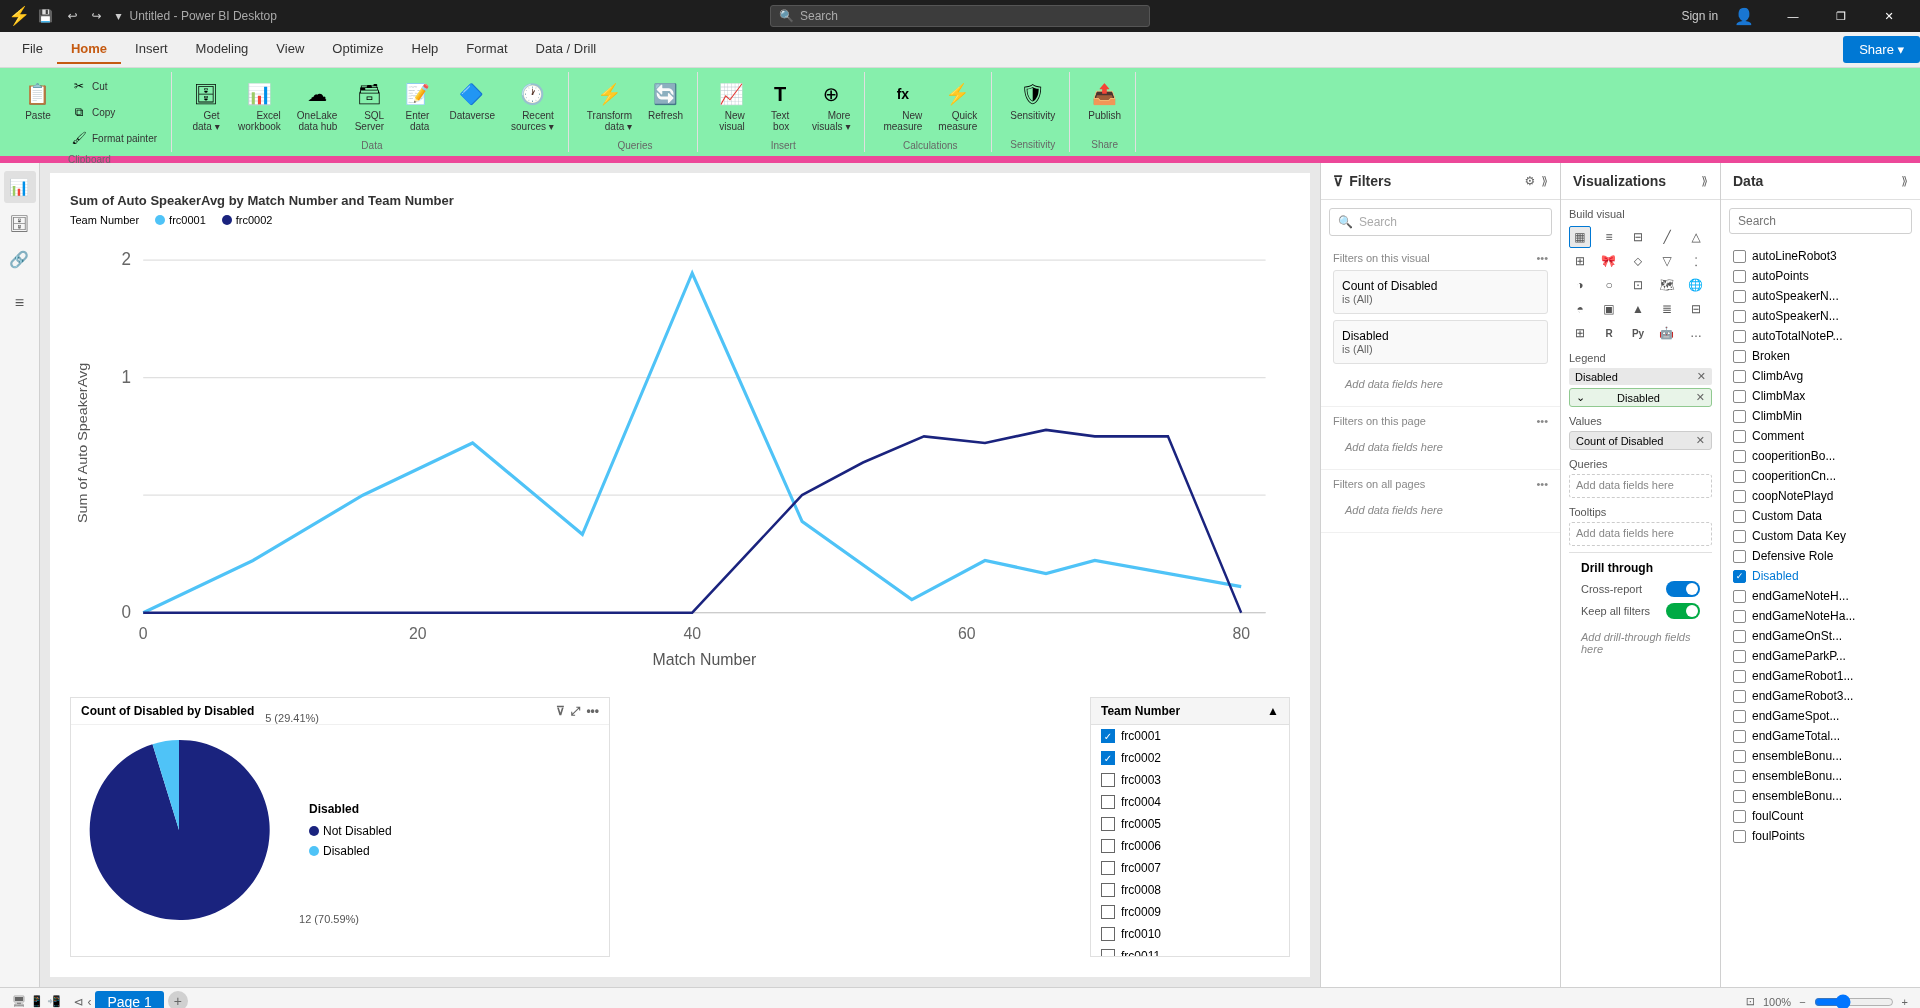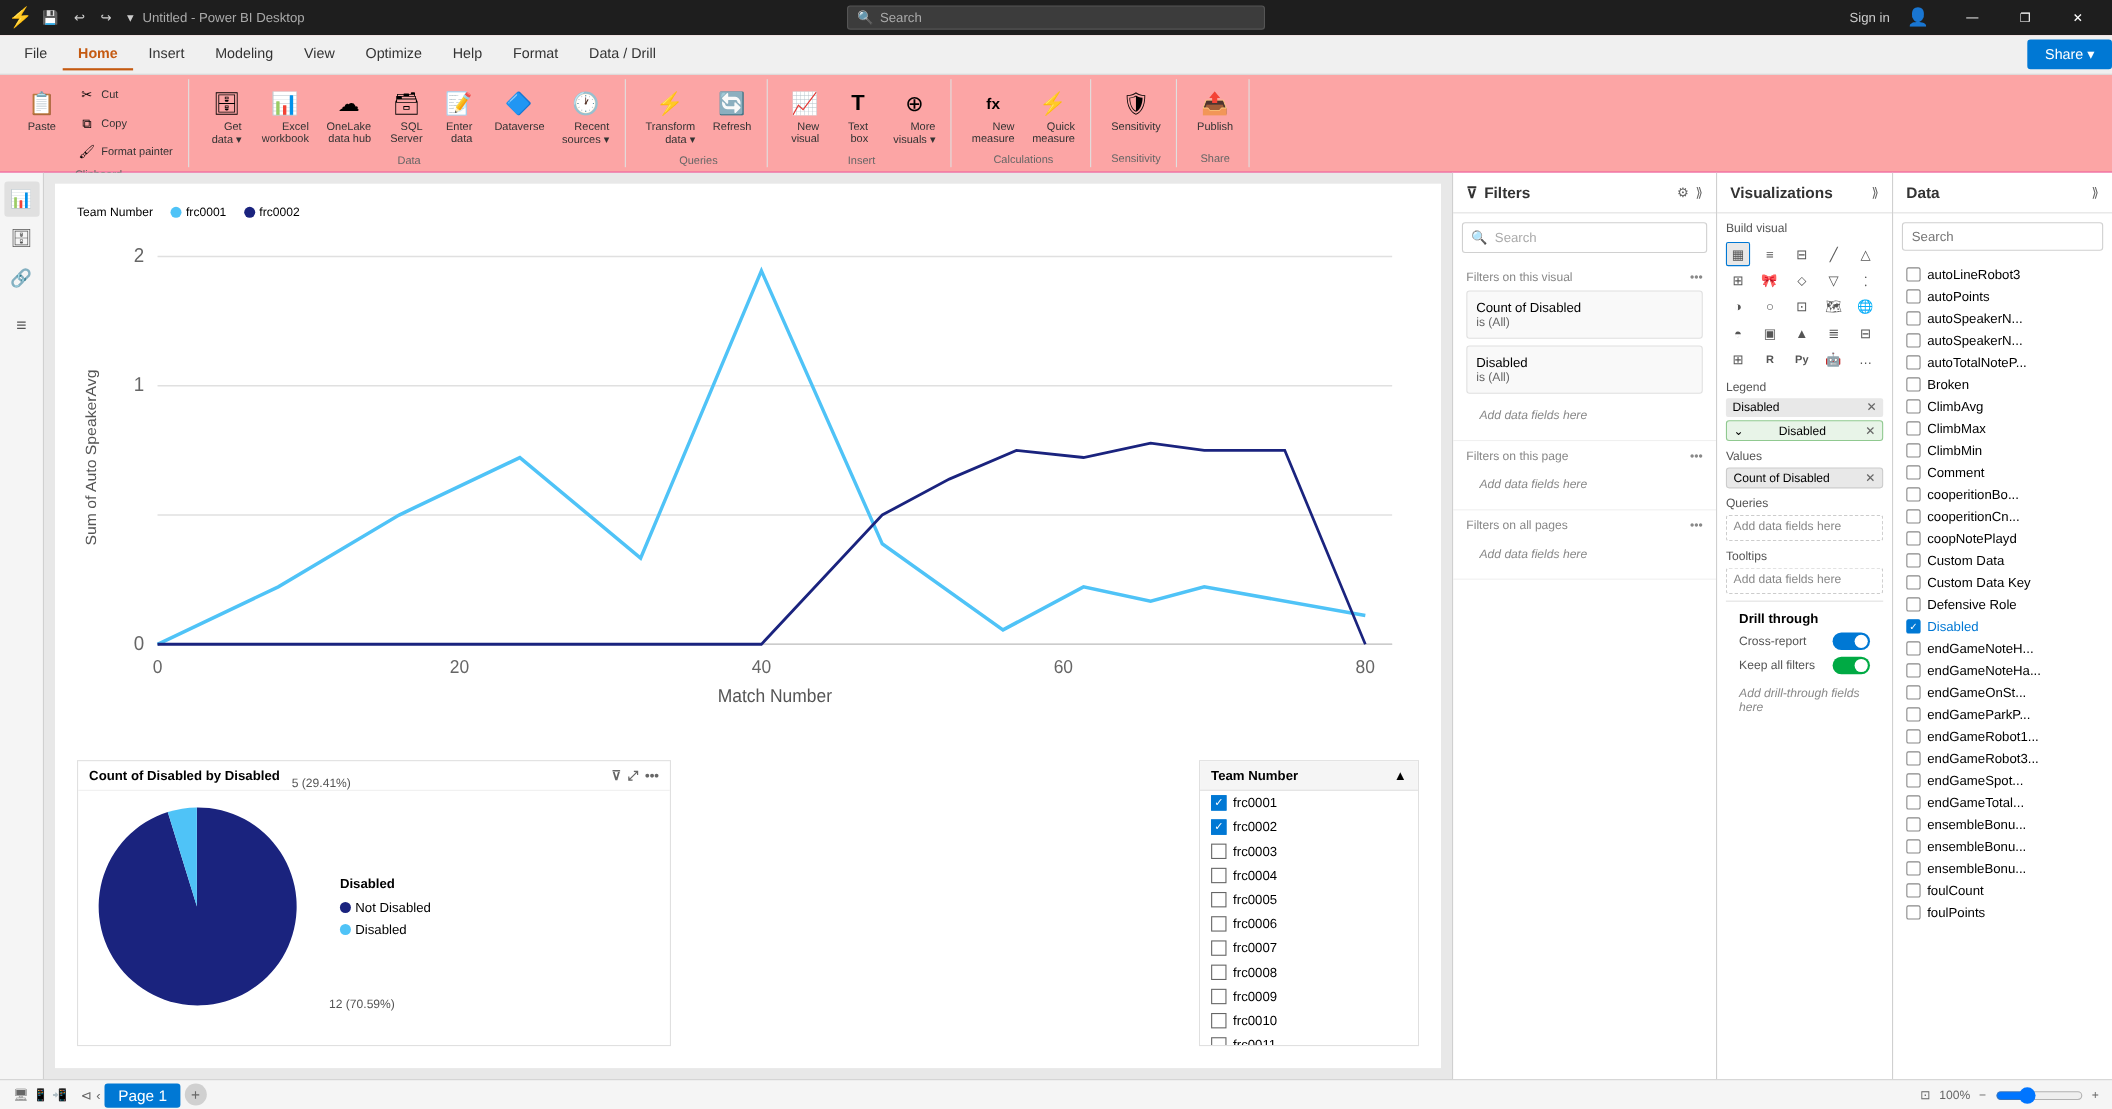--- a/index.html
+++ b/index.html
@@ -17,21 +17,21 @@
     }
     .title-bar-left { display: flex; align-items: center; gap: 8px; }
     .title-bar-icons { display: flex; gap: 6px; }
     .title-bar-center { position: absolute; left: 50%; transform: translateX(-50%); display: flex; align-items: center; }
     .title-search { background: #3c3c3c; border: 1px solid #555; border-radius: 3px; width: 380px; height: 22px; display: flex; align-items: center; padding: 0 8px; gap: 6px; color: #ccc; font-size: 12px; }
     .title-bar-right { display: flex; align-items: center; gap: 16px; margin-left: auto; }
     .window-controls { display: flex; gap: 2px; }
     .wc-btn { width: 46px; height: 32px; display: flex; align-items: center; justify-content: center; color: #fff; font-size: 11px; cursor: pointer; }
 
     
-    .ribbon { background: #fca5a5; border-bottom: 1px solid #ec4899; }
+    .ribbon { background: #86efac; border-bottom: 7px solid #ec4899; }
     .ribbon-tabs { display: flex; align-items: center; height: 36px; padding: 0 0 0 8px; background: #f0f0f0; border-bottom: 1px solid #d9d9d9; }
     .ribbon-tab { padding: 6px 14px; font-size: 13px; cursor: pointer; color: #333; border-bottom: 2px solid transparent; }
     .ribbon-tab.active { color: #c55a11; border-bottom: 2px solid #c55a11; font-weight: 600; }
     .ribbon-content { display: flex; align-items: stretch; padding: 4px 8px; height: 88px; gap: 4px; }
     .ribbon-group { display: flex; flex-direction: column; align-items: center; border-right: 1px solid #e0e0e0; padding: 2px 8px; min-width: 60px; }
     .ribbon-group-label { font-size: 10px; color: #666; margin-top: auto; padding-top: 4px; }
     .ribbon-group-items { display: flex; align-items: flex-start; gap: 4px; flex: 1; }
     .ribbon-btn { display: flex; flex-direction: column; align-items: center; padding: 4px 6px; cursor: pointer; border-radius: 3px; min-width: 40px; }
     .ribbon-btn-icon { width: 32px; height: 32px; display: flex; align-items: center; justify-content: center; font-size: 20px; }
     .ribbon-btn-label { font-size: 10px; color: #333; text-align: right; white-space: nowrap; }
@@ -95,21 +95,21 @@
     .viz-field-label { font-size: 11px; color: #555; margin-bottom: 4px; font-weight: 500; }
     .viz-field-box { border: 1px dashed #ccc; border-radius: 3px; padding: 4px 6px; font-size: 11px; color: #888; min-height: 24px; margin-bottom: 6px; }
     .viz-field-tag { background: #e8e8e8; border-radius: 2px; padding: 2px 6px; font-size: 11px; display: flex; align-items: center; justify-content: space-between; margin-bottom: 3px; }
     .viz-field-tag-x { cursor: pointer; color: #666; margin-left: 4px; }
 
     
     .data-panel { width: 200px; background: #fff; border-left: 1px solid #d0d0d0; display: flex; flex-direction: column; }
     .data-panel-content { padding: 4px 0; flex: 1; overflow-y: auto; }
     .data-search { margin: 8px; }
     .data-search-input { width: 100%; height: 26px; border: 1px solid #d0d0d0; border-radius: 3px; padding: 0 8px; font-size: 12px; }
-    .data-item { display: flex; align-items: flex-start; gap: 6px; padding: 3px 12px; font-size: 12px; cursor: pointer; }
+    .data-item { display: flex; align-items: center; gap: 6px; padding: 3px 12px; font-size: 12px; cursor: pointer; }
     .data-item.checked { color: #0078d4; }
     .data-checkbox { width: 13px; height: 13px; border: 1px solid #888; border-radius: 2px; flex-shrink: 0; display: flex; align-items: center; justify-content: center; }
     .data-checkbox.checked { background: #0078d4; border-color: #0078d4; color: #fff; font-size: 9px; }
 
     
     .status-bar { height: 28px; background: #f5f5f5; border-top: 1px solid #d0d0d0; display: flex; align-items: center; justify-content: space-between; padding: 0 12px; font-size: 11px; color: #666; }
     .status-bar-left { display: flex; align-items: center; gap: 12px; }
     .status-bar-right { display: flex; align-items: center; gap: 8px; }
     .page-tab { background: #0078d4; color: #fff; border: none; padding: 3px 12px; border-radius: 3px; font-size: 14px; cursor: pointer; }
     .add-page-btn { width: 20px; height: 20px; background: #d0d0d0; border: none; border-radius: 50%; display: flex; align-items: center; justify-content: center; cursor: pointer; font-size: 14px; color: #666; }
@@ -314,20 +314,21 @@
     <div class="left-icon active">📊</div>
     <div class="left-icon">🗄</div>
     <div class="left-icon">🔗</div>
     <div class="left-icon" style="margin-top:8px;">≡</div>
   </div>
 
   <div class="canvas">
     <div class="canvas-inner">
 
       <div class="line-chart-container">
+        <div class="chart-title">Sum of Auto SpeakerAvg by Match Number and Team Number</div>
         <div class="chart-legend">
           <span style="font-size:11px;font-weight:500;">Team Number</span>
           <div class="legend-item">
             <div class="legend-dot" style="background:#4fc3f7;"></div>
             <span>frc0001</span>
           </div>
           <div class="legend-item">
             <div class="legend-dot" style="background:#1a237e;"></div>
             <span>frc0002</span>
           </div>

